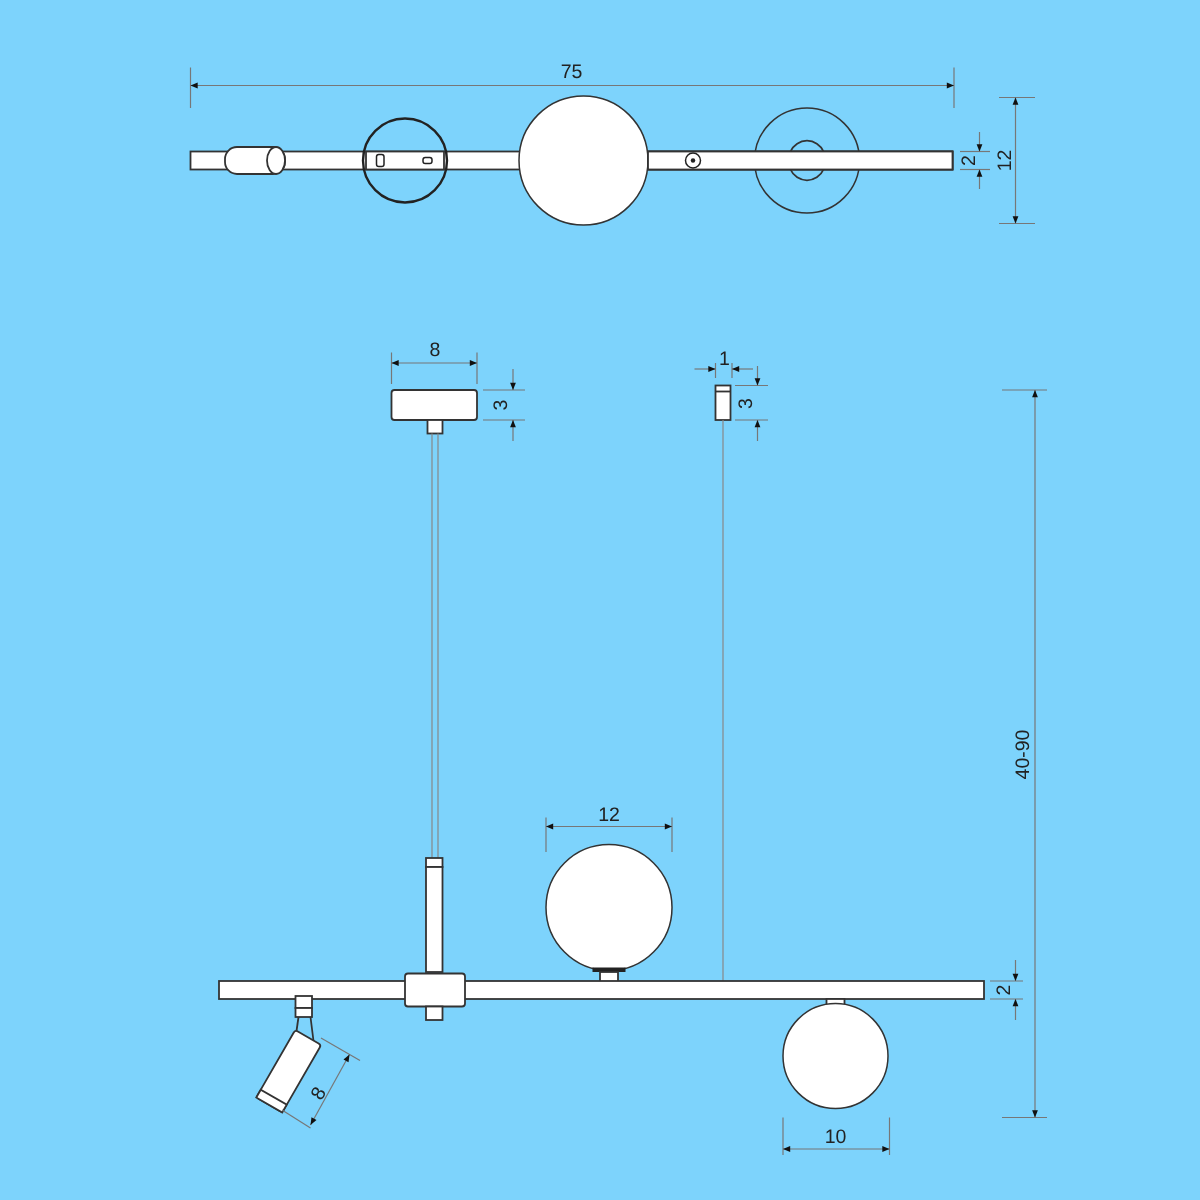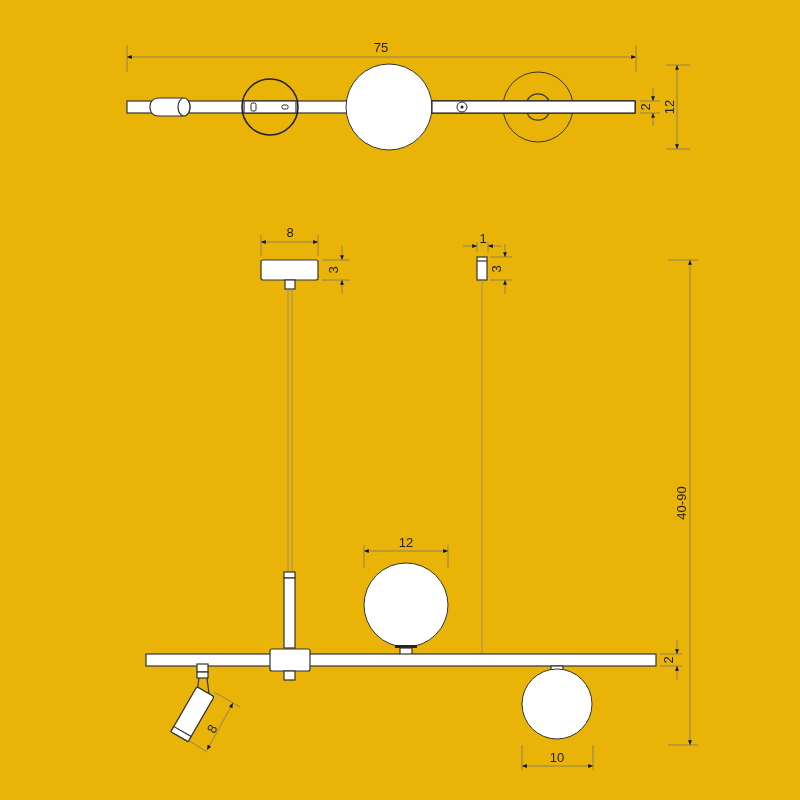--- a/index.html
+++ b/index.html
@@ -1,16 +1,16 @@
 <!DOCTYPE html>
 <html><head>
 <meta charset="utf-8">
 <style>
   html,body{margin:0;padding:0;background:#ffffff;}
-  #canvas{position:relative;width:800px;height:800px;background:#eab308;overflow:hidden;}
+  #canvas{position:relative;width:800px;height:800px;background:#7dd3fc;overflow:hidden;}
   svg{position:absolute;left:0;top:0;}
   .dimtext{font-family:"Liberation Sans",sans-serif;font-size:13px;fill:#222;}
   .ln{stroke:#333;fill:none;stroke-width:1.2;}
   .thin{stroke:#888;fill:none;stroke-width:0.8;}
   .dim{stroke:#777;fill:none;stroke-width:0.8;}
   .part{stroke:#333;fill:#fff;stroke-width:1.2;}
 </style>
 </head>
 <body>
 

